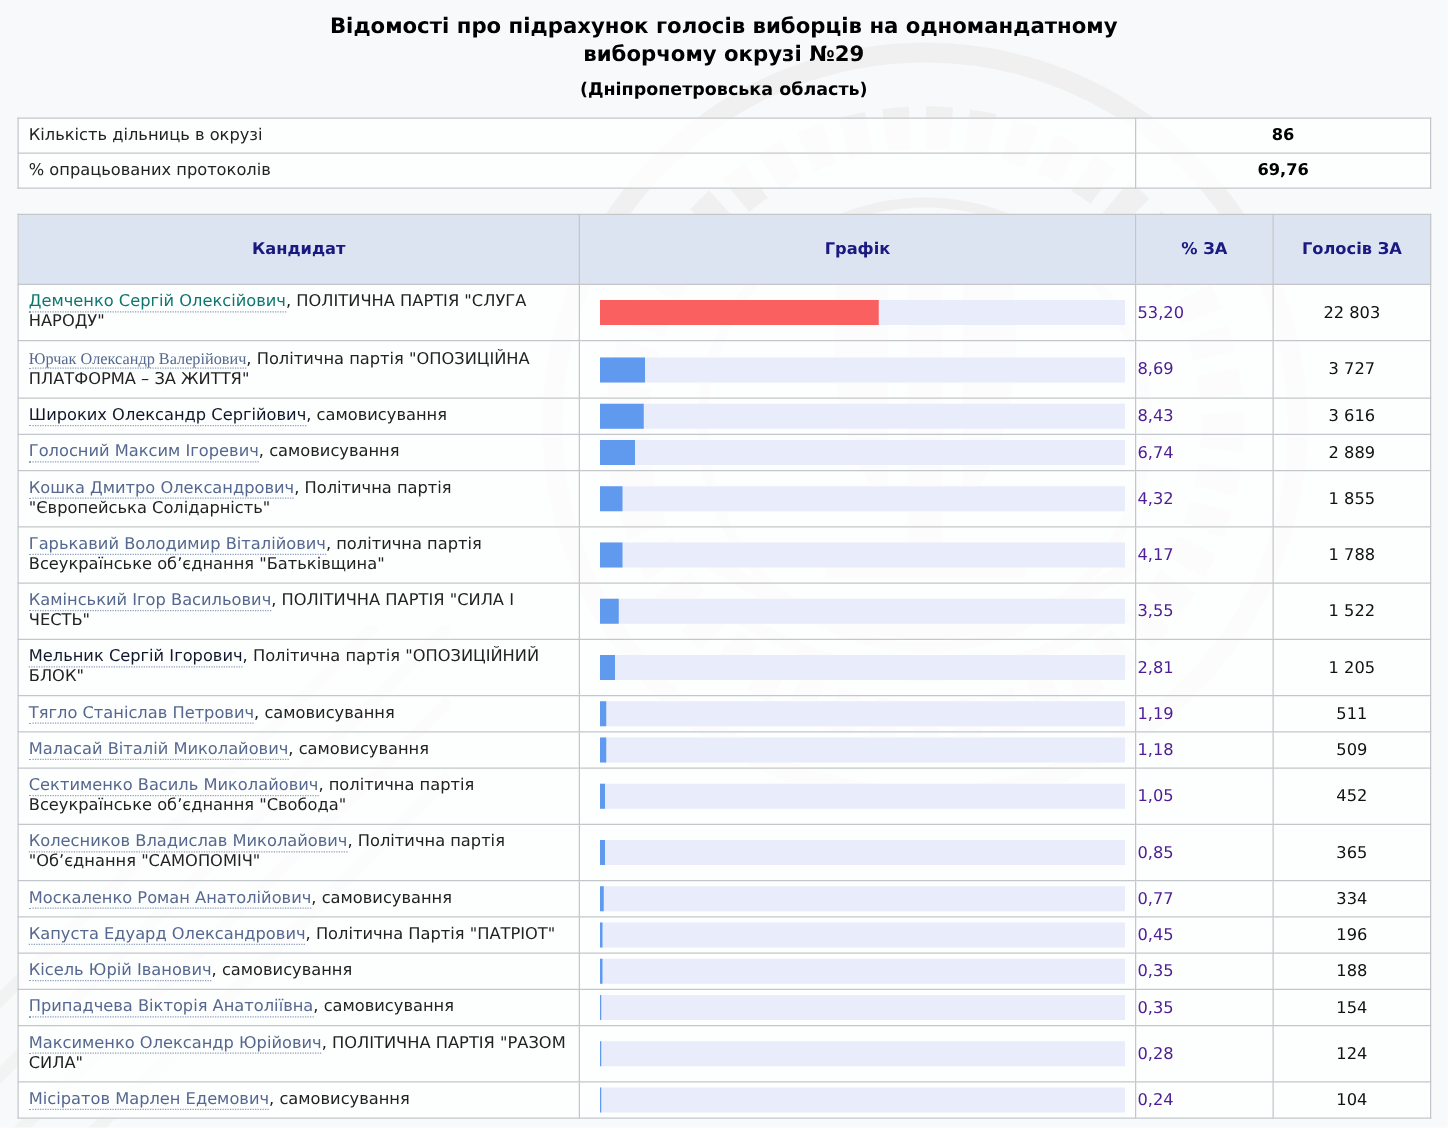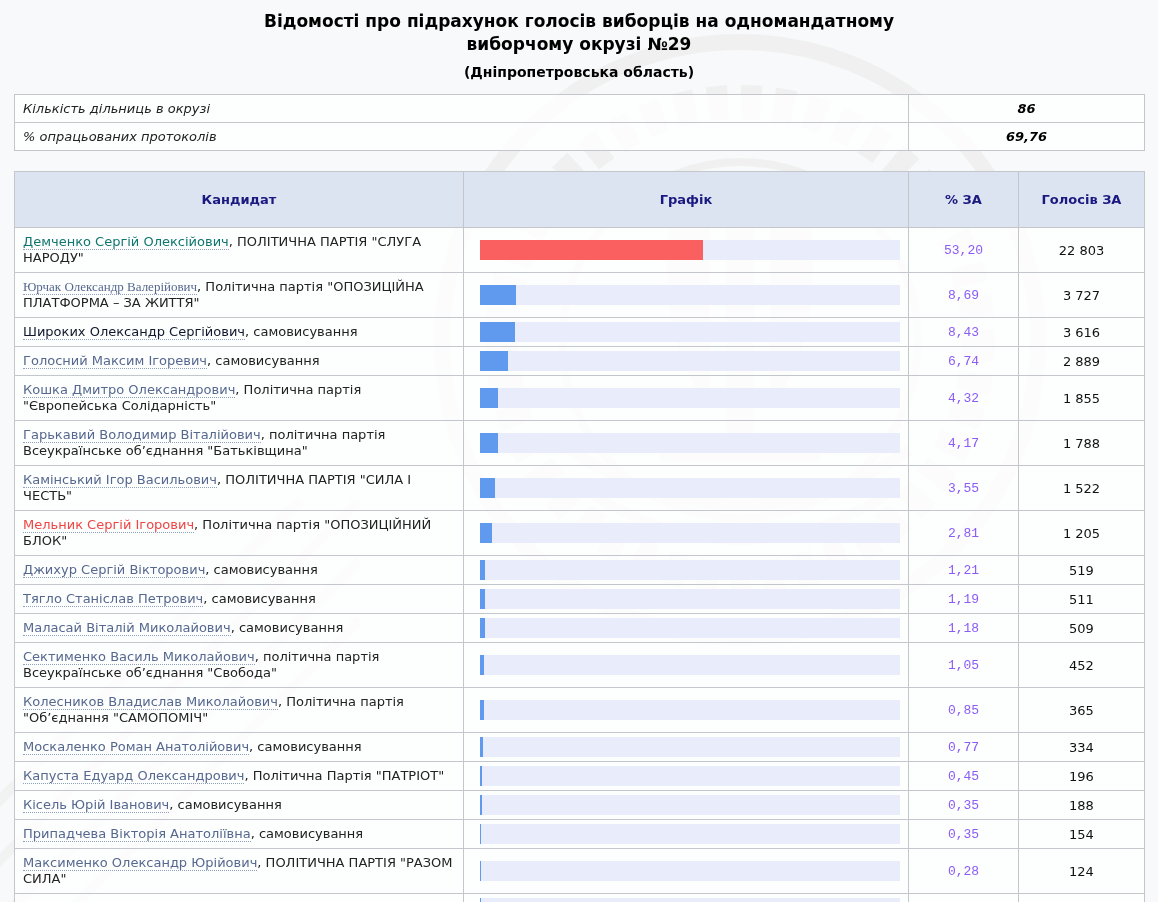--- a/index.html
+++ b/index.html
@@ -22,37 +22,37 @@
   .wm{position:absolute;z-index:0;pointer-events:none;}
   .content{position:relative;z-index:1;padding:0 14px;}
   .title{
     margin:10px 0 0;text-align:center;
     font-size:17px;font-weight:bold;line-height:23px;color:#000;
   }
   .region{margin:8px 0 0;text-align:center;font-size:14px;font-weight:bold;color:#000;}
   table{border-collapse:collapse;table-layout:fixed;width:1130px;background:rgba(255,255,255,.78);}
   td,th{border:1px solid var(--border);vertical-align:middle;}
   .summary-table{margin-top:14px;}
-  .summary-table td{font-size:13px;padding:5px 8px;height:28px;font-style:italic;}
+  .summary-table td{font-size:13px;padding:5px 8px;height:28px;}
   .summary-label{width:894px;text-align:left;color:#222;}
   .summary-value{width:236px;text-align:center;font-weight:bold;color:#000;}
   .results-table{margin-top:20px;}
   .results-table th{
     background:var(--header-bg);color:var(--header-text);
     font-size:13px;font-weight:bold;height:44px;padding:20px;text-align:center;
   }
   td.cand{width:449px;font-size:13px;padding:6px 8px;line-height:16px;color:#222;}
   a.cand-link{
     color:var(--link);text-decoration:none;cursor:pointer;
     border-bottom:1px dotted #8fa0bd;
   }
   td.graph{width:445px;padding:0 8px 0 16px;}
   .track{height:20px;background:var(--track);}
   .bar{height:100%;width:0;background:var(--bar);}
-  td.pct{width:110px;text-align:center;font-size:13px;color:#8b5cf6;font-family:Liberation Mono, monospace;}
+  td.pct{width:110px;text-align:left;font-size:13px;color:#4c1d95;}
   td.votes{width:126px;text-align:center;font-size:13px;color:#111;}
 </style>
 </head>
 <body>
 
 <svg class="wm" width="640" height="640" style="left:420px;top:20px;opacity:0.055" viewBox="0 0 640 640">
   <g fill="none" stroke="#7a6a4a">
     <circle cx="320" cy="320" r="298" stroke-width="16"></circle>
     <circle cx="320" cy="320" r="238" stroke-width="34" stroke-dasharray="20 13"></circle>
     <circle cx="320" cy="320" r="178" stroke-width="8"></circle>
@@ -183,40 +183,30 @@
     <td class="graph">
       <div class="track">
         <div class="bar" style="width: 3.55%; background-color: rgb(96, 154, 239);"></div>
       </div>
     </td>
     <td class="pct">3,55</td>
     <td class="votes">1 522</td>
   </tr>
 
   <tr>
-    <td class="cand"><a href="#" class="cand-link" style="color: #ef4444; text-align: right;">Мельник Сергій Ігорович</a><span>, Політична партія "ОПОЗИЦІЙНИЙ БЛОК"</span></td>
+    <td class="cand"><a href="#" class="cand-link" style="color: #0f172a; text-align: right;">Мельник Сергій Ігорович</a><span>, Політична партія "ОПОЗИЦІЙНИЙ БЛОК"</span></td>
     <td class="graph">
       <div class="track">
         <div class="bar" style="width: 2.81%; background-color: rgb(96, 154, 239);"></div>
       </div>
     </td>
     <td class="pct">2,81</td>
     <td class="votes">1 205</td>
   </tr>
 
-  <tr>
-    <td class="cand"><a href="#" class="cand-link" style="color: rgb(86, 104, 143);">Джихур Сергій Вікторович</a><span>, самовисування</span></td>
-    <td class="graph">
-      <div class="track">
-        <div class="bar" style="width: 1.21%; background-color: rgb(96, 154, 239);"></div>
-      </div>
-    </td>
-    <td class="pct">1,21</td>
-    <td class="votes">519</td>
-  </tr>
 
   <tr>
     <td class="cand"><a href="#" class="cand-link" style="color: rgb(86, 104, 143);">Тягло Станіслав Петрович</a><span>, самовисування</span></td>
     <td class="graph">
       <div class="track">
         <div class="bar" style="width: 1.19%; background-color: rgb(96, 154, 239);"></div>
       </div>
     </td>
     <td class="pct">1,19</td>
     <td class="votes">511</td>

